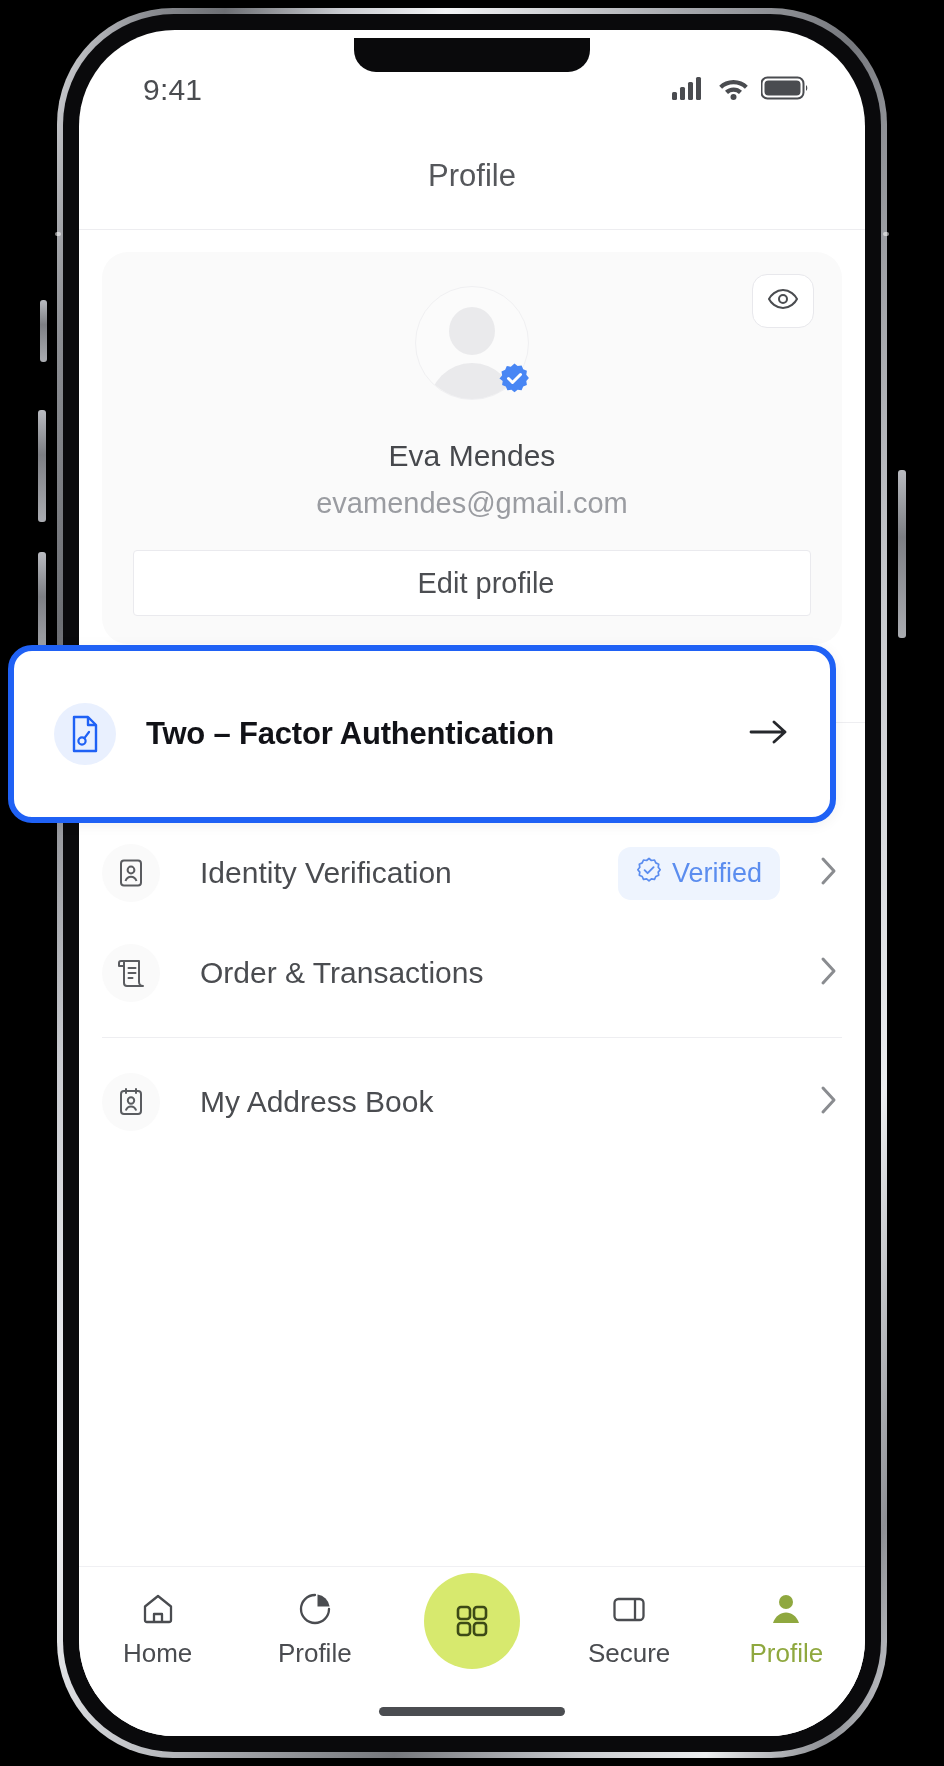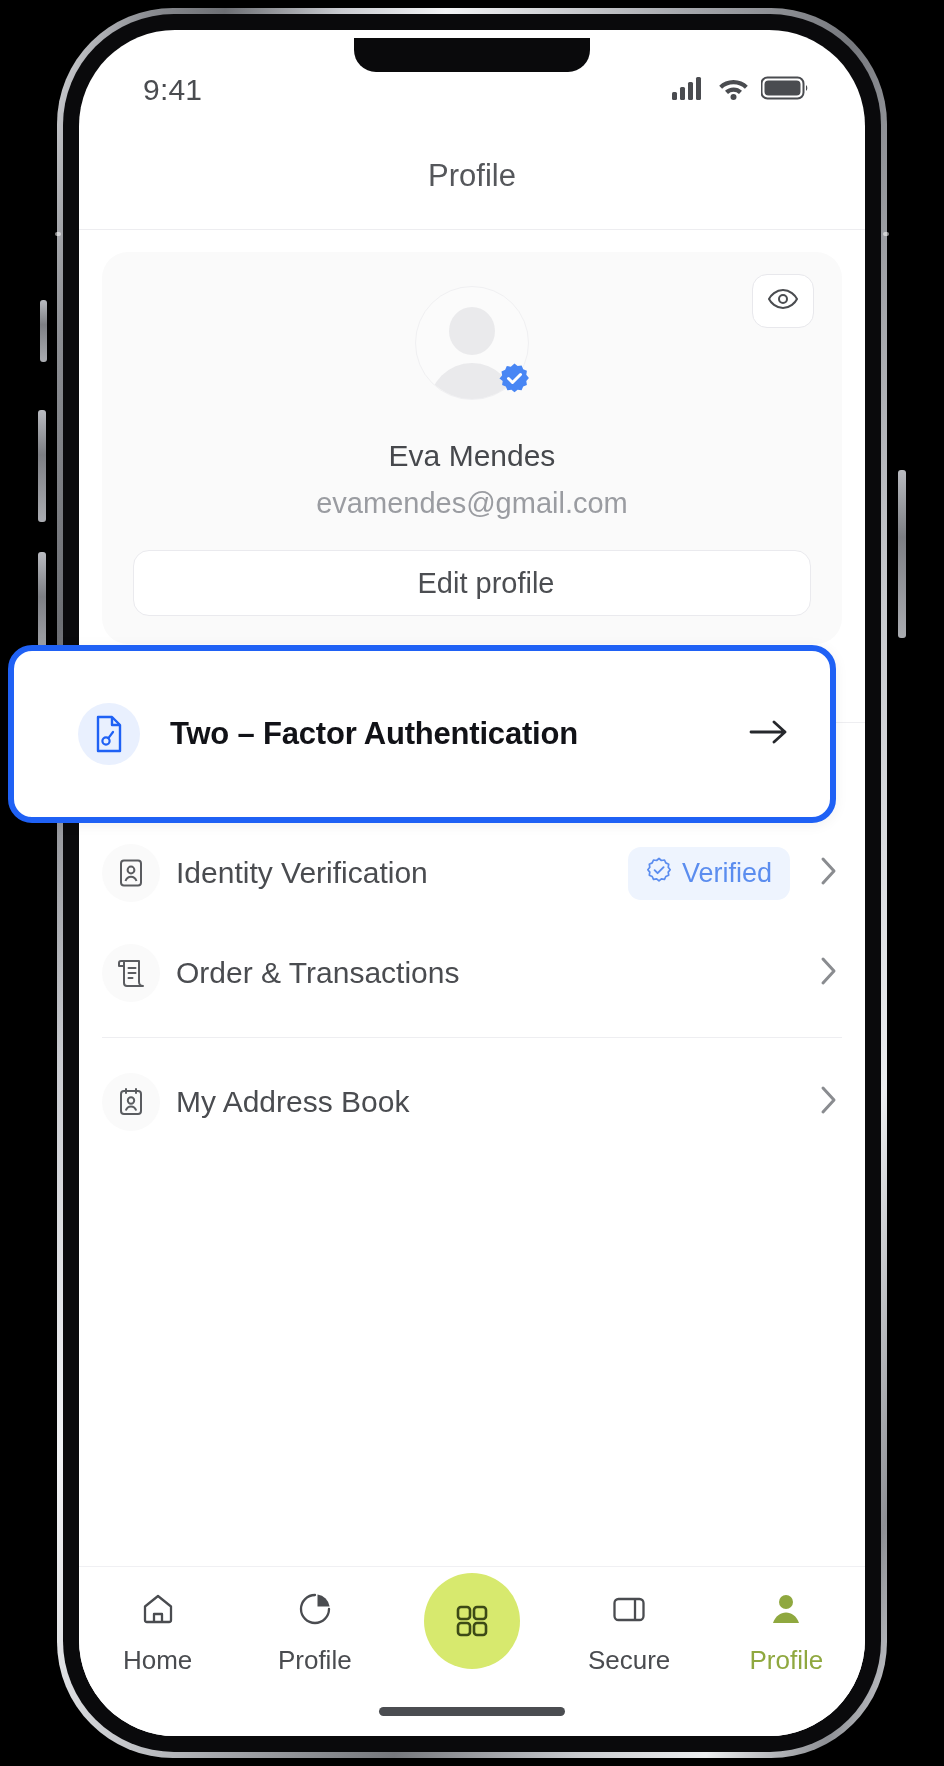--- a/index.html
+++ b/index.html
@@ -94,30 +94,30 @@
     width: 86px; height: 70px; border-radius: 44px 44px 0 0; background: #eaeaec;
   }
   .verified-badge {
     position: absolute; right: -3px; bottom: 4px; width: 33px; height: 33px;
     z-index: 3;
   }
   .p-name { text-align: center; font-size: 30px; color: #46484c; margin-top: 39px; }
   .p-mail { text-align: center; font-size: 29px; color: #9a9ca1; margin-top: 14px; }
   .edit-btn {
     margin: 30px 31px 0 31px; height: 66px; border: 1px solid #eaeaee;
-    border-radius: 16px; background: #fff;
+    border-radius: 4px; background: #fff;
     display: flex; align-items: center; justify-content: center;
     font-size: 29px; color: #4c4e52; padding-left: 28px;
   }
 
   
   .twofa {
     position: absolute; left: 8px; top: 645px; width: 828px; height: 178px;
     background: #ffffff; border: 6px solid #1f61f5; border-radius: 24px;
-    display: flex; align-items: center; padding: 0 34px 0 64px; z-index: 20;
+    display: flex; align-items: center; padding: 0 34px 0 40px; z-index: 20;
     box-shadow: 0 2px 14px rgba(0,0,0,.06);
   }
   .twofa-icon {
     width: 62px; height: 62px; border-radius: 50%; background: #e9f0fe;
     display: flex; align-items: center; justify-content: center; flex: 0 0 auto;
   }
   .twofa-text { flex: 1; margin-left: 30px; }
   .twofa-title { font-size: 31px; color: #111217; font-weight: 700; letter-spacing: -.2px; }
   .twofa-sub { font-size: 30px; color: #2f3136; margin-top: 11px; }
   .twofa-arrow { flex: 0 0 auto; margin-right: 6px; }
@@ -131,44 +131,44 @@
   .tab { font-size: 30px; color: #9a9ca1; padding-bottom: 18px; position: relative; white-space: nowrap; }
   .tab.active { color: #A2BE4C; }
   .tab.active::after {
     content: ""; position: absolute; left: 0; right: 0; bottom: -2px;
     height: 4px; background: #C5DC63; border-radius: 3px;
   }
 
   
   .list { padding: 0 23px; }
   .row {
-    display: flex; align-items: center; height: 100px; gap: 16px;
+    display: flex; align-items: center; height: 100px; gap: 40px;
   }
   .row-ico {
     width: 58px; height: 58px; border-radius: 50%; background: #fafafa;
     display: flex; align-items: center; justify-content: center; flex: 0 0 auto;
   }
   .row-label { font-size: 30px; color: #4a4c50; flex: 1; }
   .badge {
     display: inline-flex; align-items: center; gap: 10px;
     background: #eef4fe; border-radius: 13px; padding: 10px 18px;
-    font-size: 27px; color: #5B8DEF; margin-right: 14px;
+    font-size: 27px; color: #5B8DEF; 
   }
   .chev { flex: 0 0 auto; margin-right: 4px; }
   .list-sep { height: 1px; background: #eeeef1; margin: 14px 0 14px 0; }
 
   
   .bottomnav {
     position: absolute; left: 0; right: 0; bottom: 0; height: 170px;
     border-top: 1px solid #f0f0f3; background: #fff;
     display: flex; align-items: flex-start; justify-content: space-around;
     padding-top: 22px;
   }
   .nav-item {
-    width: 130px; display: flex; flex-direction: column; align-items: center; gap: 12px;
+    width: 130px; display: flex; flex-direction: column; align-items: center; gap: 5px;
   }
   .nav-label { font-size: 26px; color: #4a4c50; }
   .nav-item.active .nav-label { color: #8FA83F; }
   .fab {
     width: 96px; height: 96px; border-radius: 50%; background: #D7E96E;
     display: flex; align-items: center; justify-content: center;
     margin-top: -16px;
   }
   .home-indicator {
     position: absolute; left: 50%; transform: translateX(-50%); bottom: 20px;

